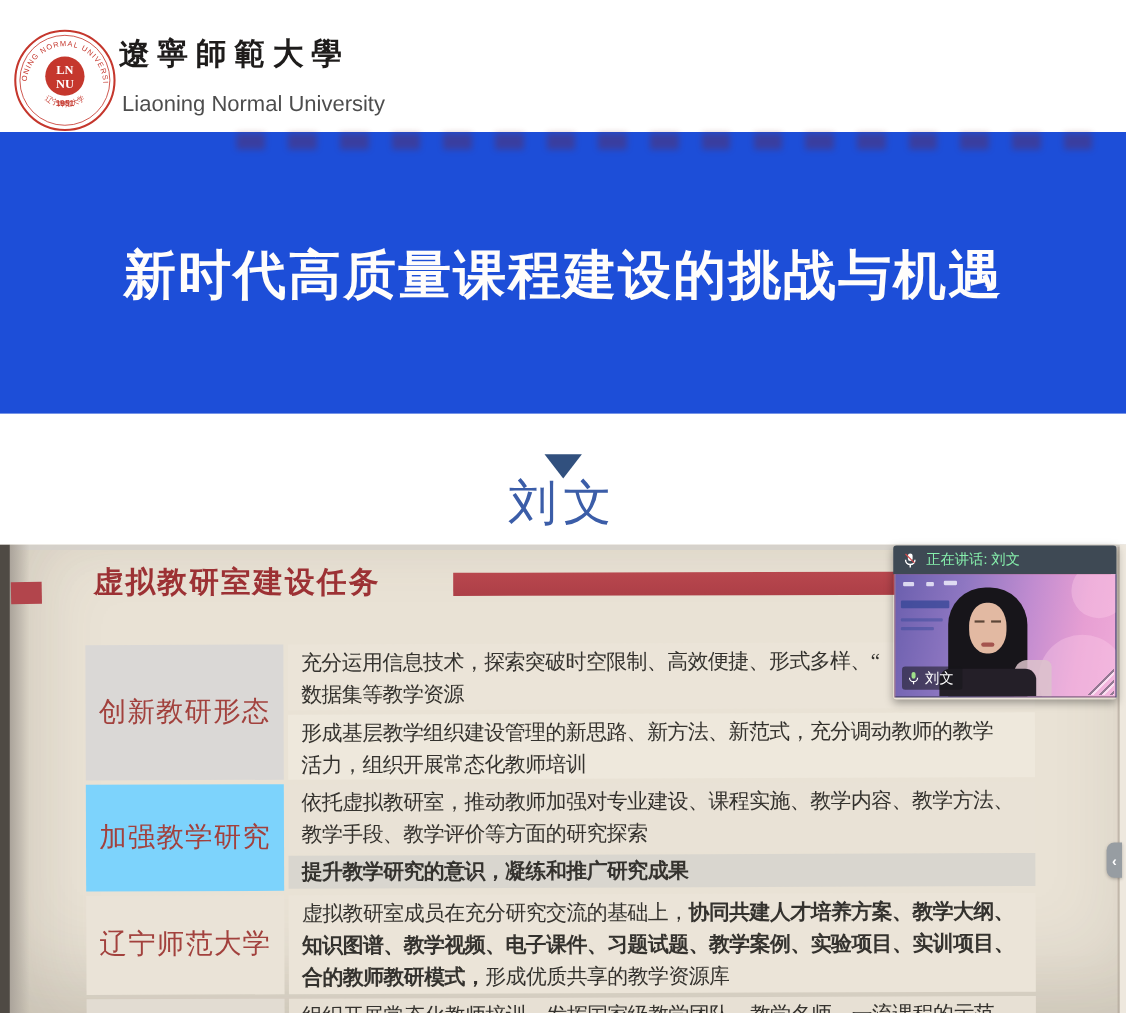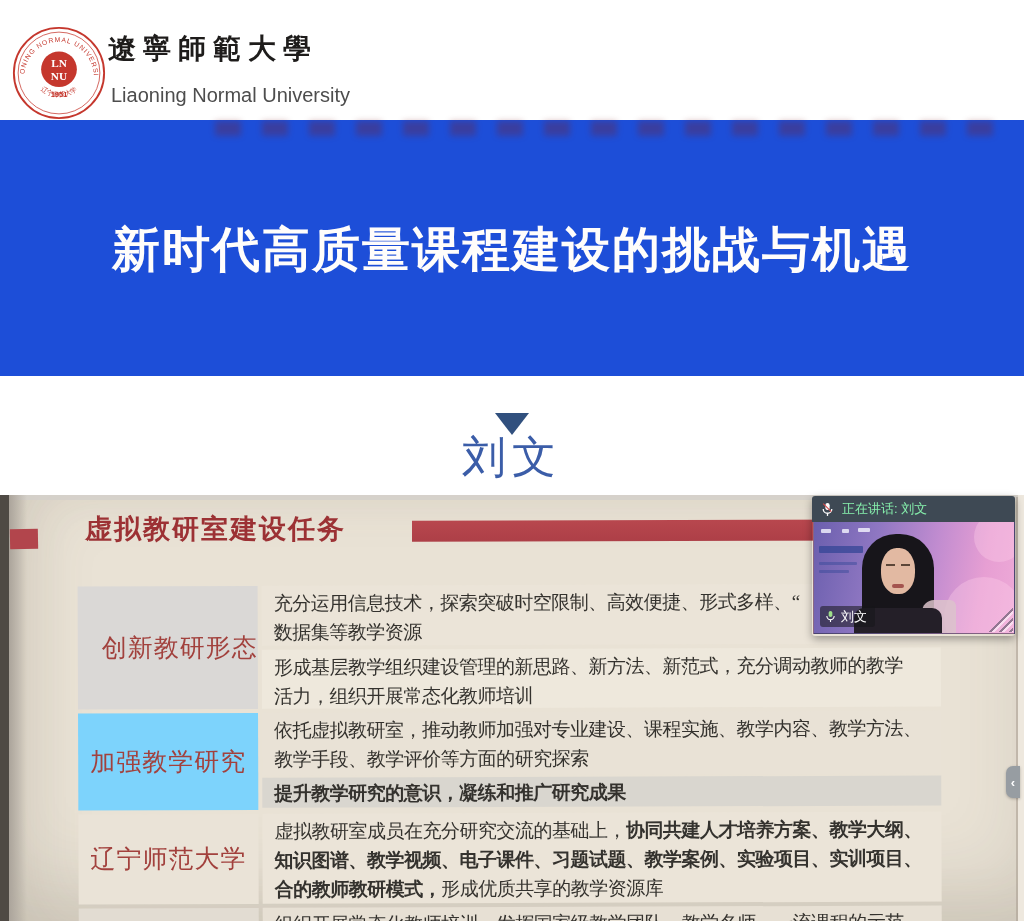--- a/index.html
+++ b/index.html
@@ -133,21 +133,21 @@
     <div id="slide-left-dark"></div>
     <div id="slide-left-shade"></div>
     <div id="screen-edge-line"></div>
     <div id="screen-edge-right"></div>
 
     <div id="slide-bullet"></div>
     <div id="slide-title">虚拟教研室建设任务</div>
     <div id="slide-bar"></div>
 
     <div id="slide-table">
-        <div class="table-row-label tl-r0" style="left: 78px; top: 90px; width: 180px; height: 123px; line-height: 123px; text-align: right;">创新教研形态</div>
+        <div class="table-row-label tl-r0" style="left: 78px; top: 90px; width: 180px; height: 123px; line-height: 123px;">创新教研形态</div>
         <div class="table-cell tc-r0c0" style="left: 262px; top: 90px; width: 679px; height: 60px;">
           <div class="cell-line"><span>充分运用信息技术，探索突破时空限制、高效便捷、形式多样、“</span></div>
           <div class="cell-line"><span>数据集等教学资源</span></div>
         </div>
         <div class="table-cell tc-r0c1" style="left: 262px; top: 154px; width: 679px; height: 59px;">
           <div class="cell-line"><span>形成基层教学组织建设管理的新思路、新方法、新范式，充分调动教师的教学</span></div>
           <div class="cell-line"><span>活力，组织开展常态化教师培训</span></div>
         </div>
         <div class="table-row-label tl-r1" style="left: 78px; top: 217px; width: 180px; height: 97px; line-height: 97px;">加强教学研究</div>
         <div class="table-cell tc-r1c0" style="left: 262px; top: 217px; width: 679px; height: 63px;">

